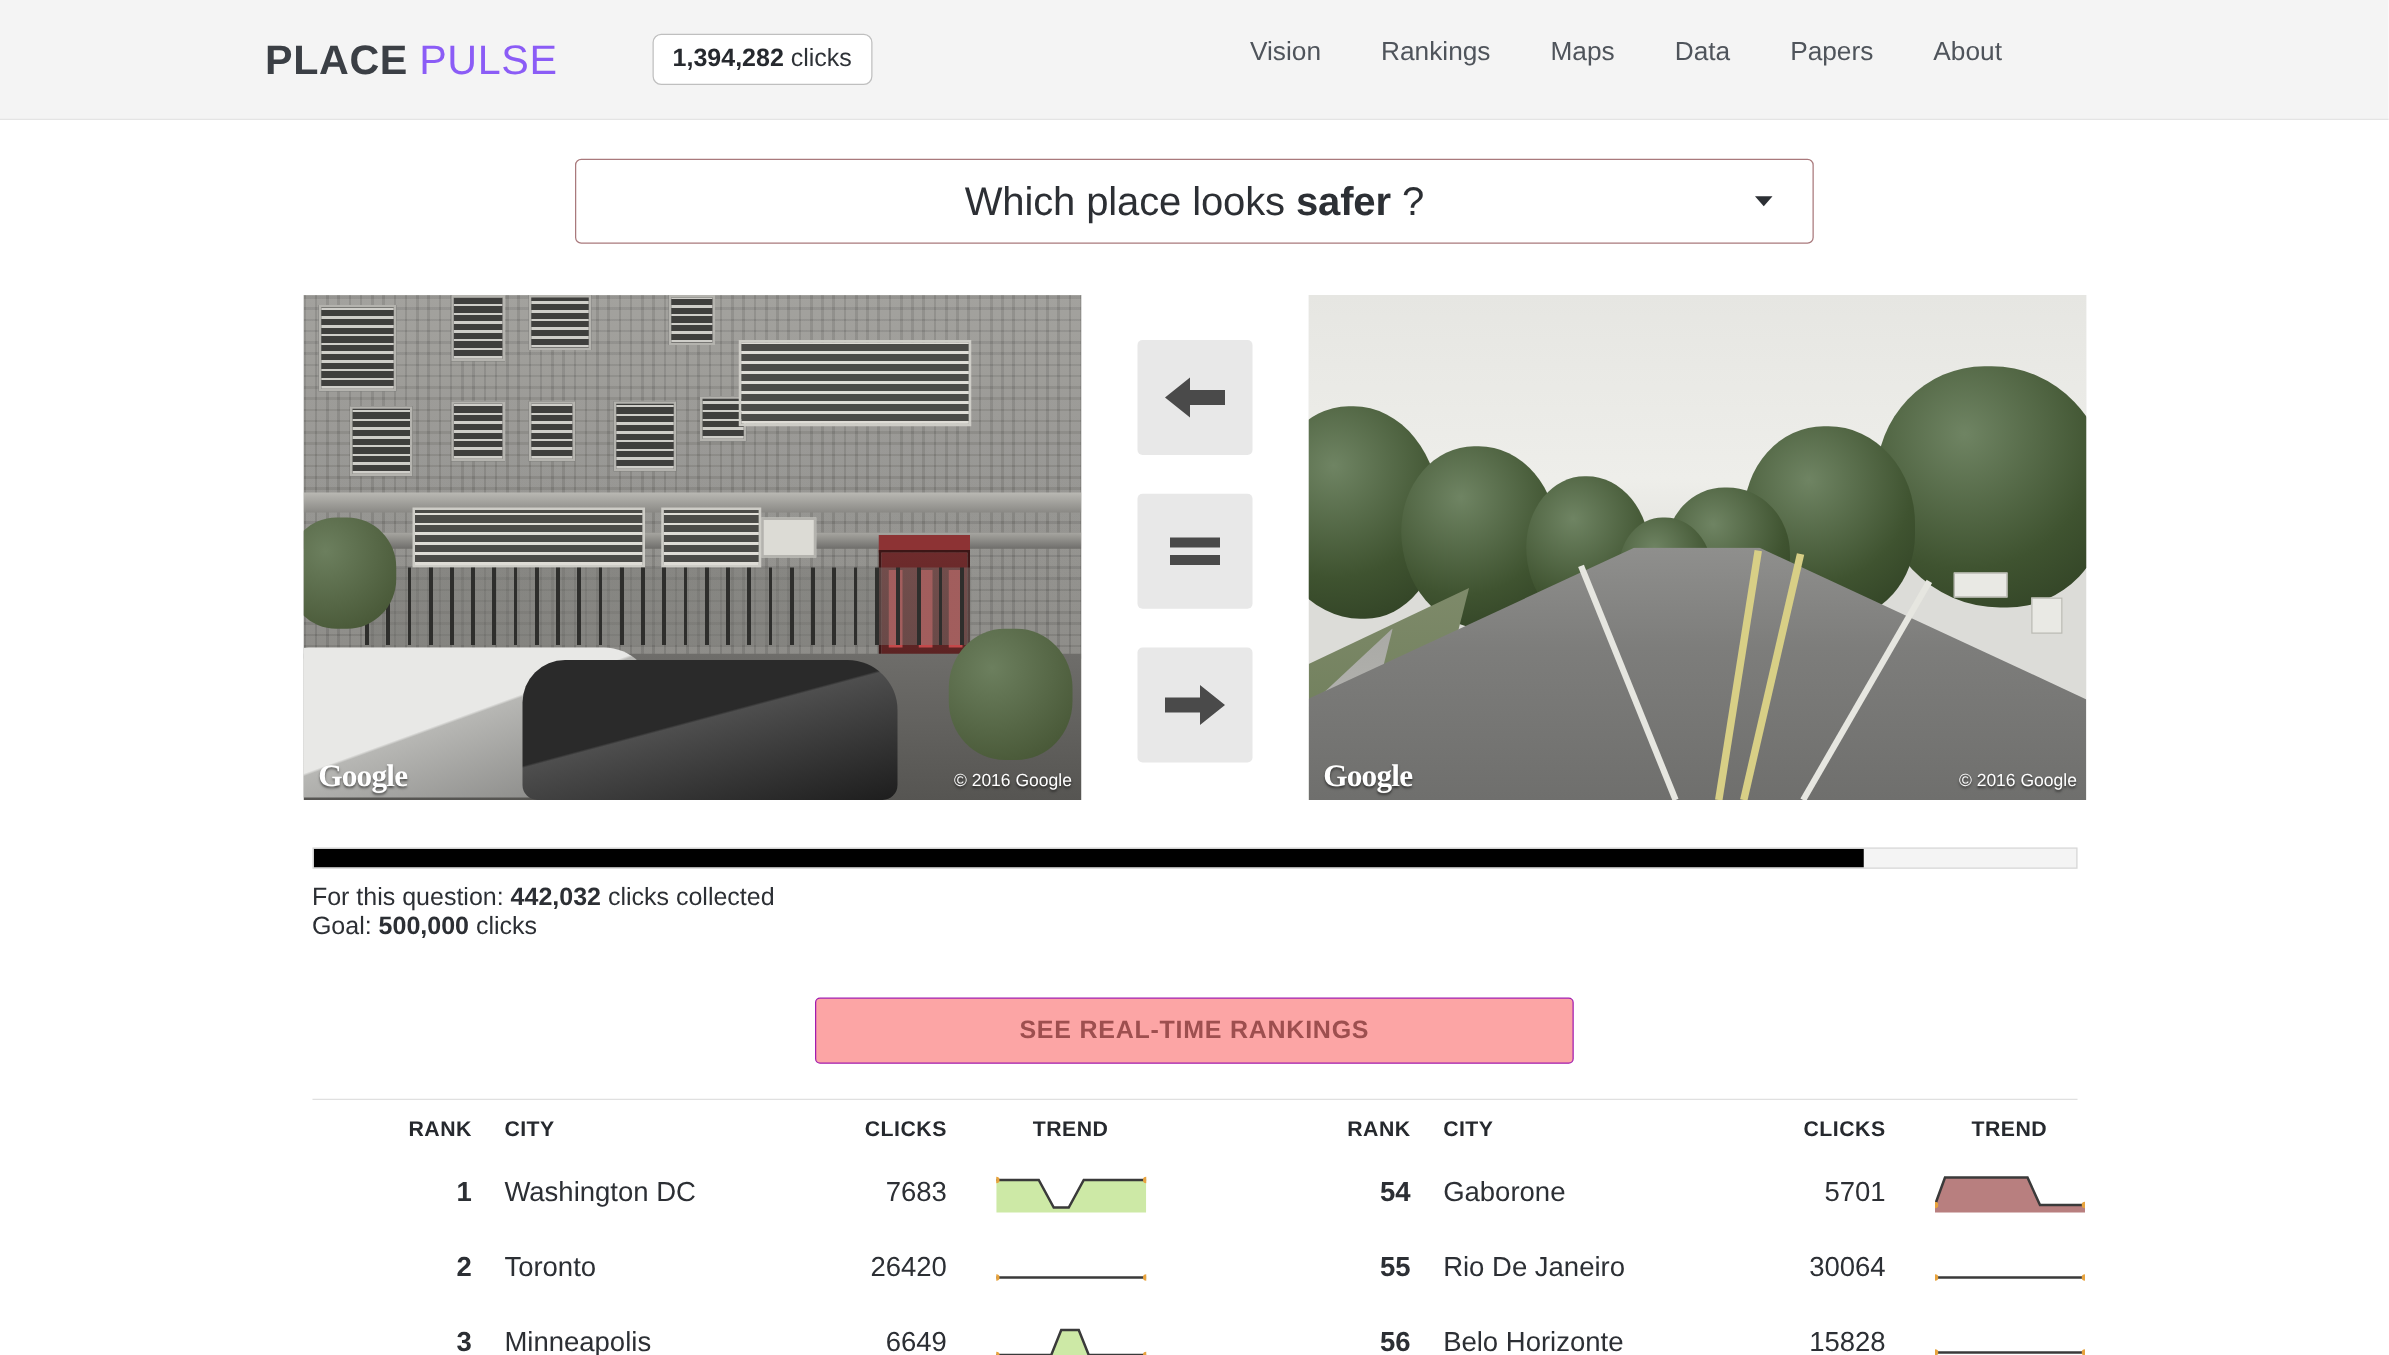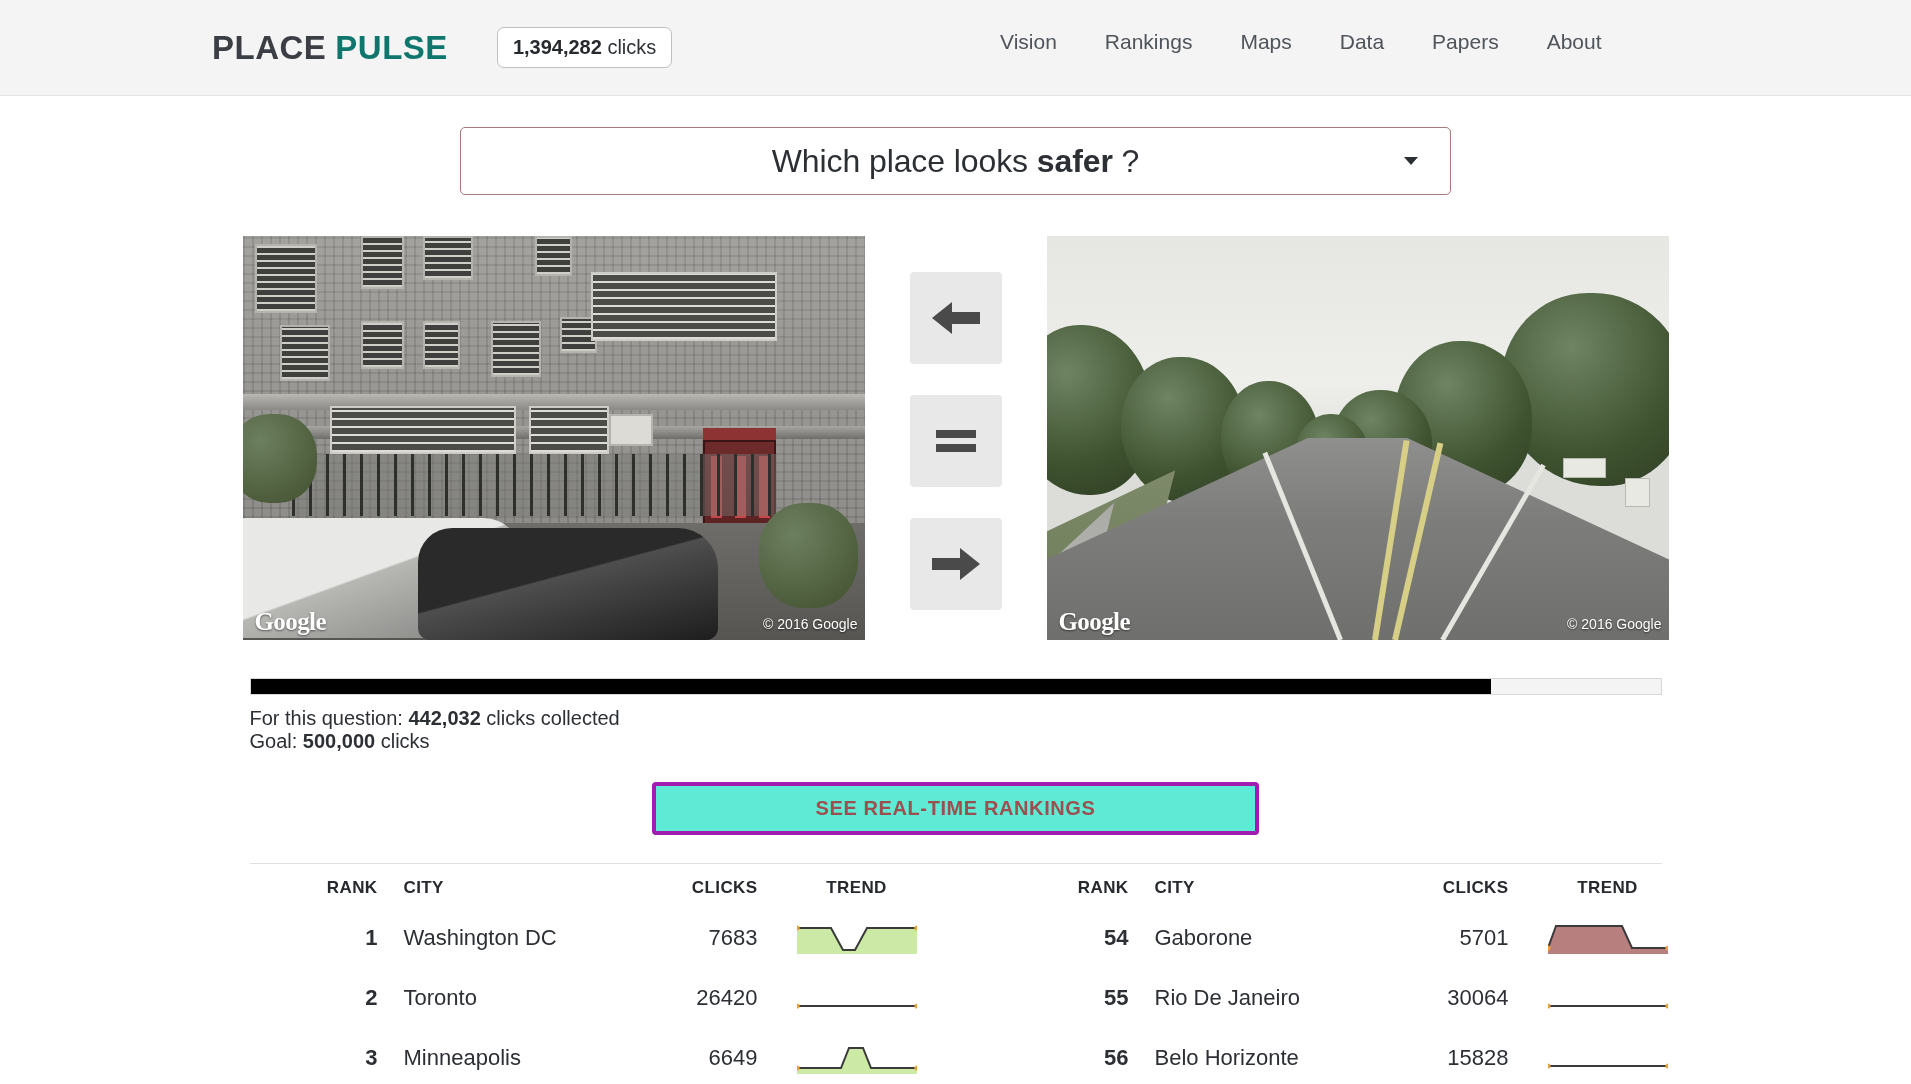--- a/index.html
+++ b/index.html
@@ -25,24 +25,24 @@
     margin-left: 212px;
     font-size: 33px;
     letter-spacing: 0.5px;
     white-space: nowrap;
     color: #3b3f45;
     display: flex;
     align-items: baseline;
     gap: 9px;
   }
   .brand-place { font-weight: 700; }
-  .brand-pulse { font-weight: 700; color: #0f766e; }
+  .brand-pulse { font-weight: 400; color: #8b5cf6; }
 
   .clicks-pill {
-    margin-left: 49px;
+    margin-left: 76px;
     border: 1px solid #bfbfbf;
     border-radius: 7px;
     background: #ffffff;
     padding: 7px 15px 8px 15px;
     font-size: 20px;
     color: #26292e;
     white-space: nowrap;
     line-height: 1.2;
   }
   .clicks-pill .num { font-weight: 700; }
@@ -291,29 +291,30 @@
     color: #2c2f34;
     flex-direction: column;
   }
   .progress-labels b { font-weight: 700; }
 
   
   .rank-btn-wrap { display: flex; justify-content: center; margin-top: 29px; }
   .rank-btn {
     width: 607px;
     height: 53px;
-    background: #5eead4;
-    border: 4px solid #a21caf;
+    background: #fca5a5;
+    border: 1px solid #a21caf;
     border-radius: 4px;
     color: #9d4f4f;
     font-size: 20px;
     font-weight: 700;
     letter-spacing: 0.6px;
     cursor: pointer;
     font-family: "Liberation Sans", sans-serif;
+    margin-top: 16px;
   }
 
   
   .tables {
     width: 1412px;
     margin: 28px auto 0 auto;
     border-top: 1px solid #e0e0e0;
     display: flex;
     padding-top: 0;
     gap: 45px;

